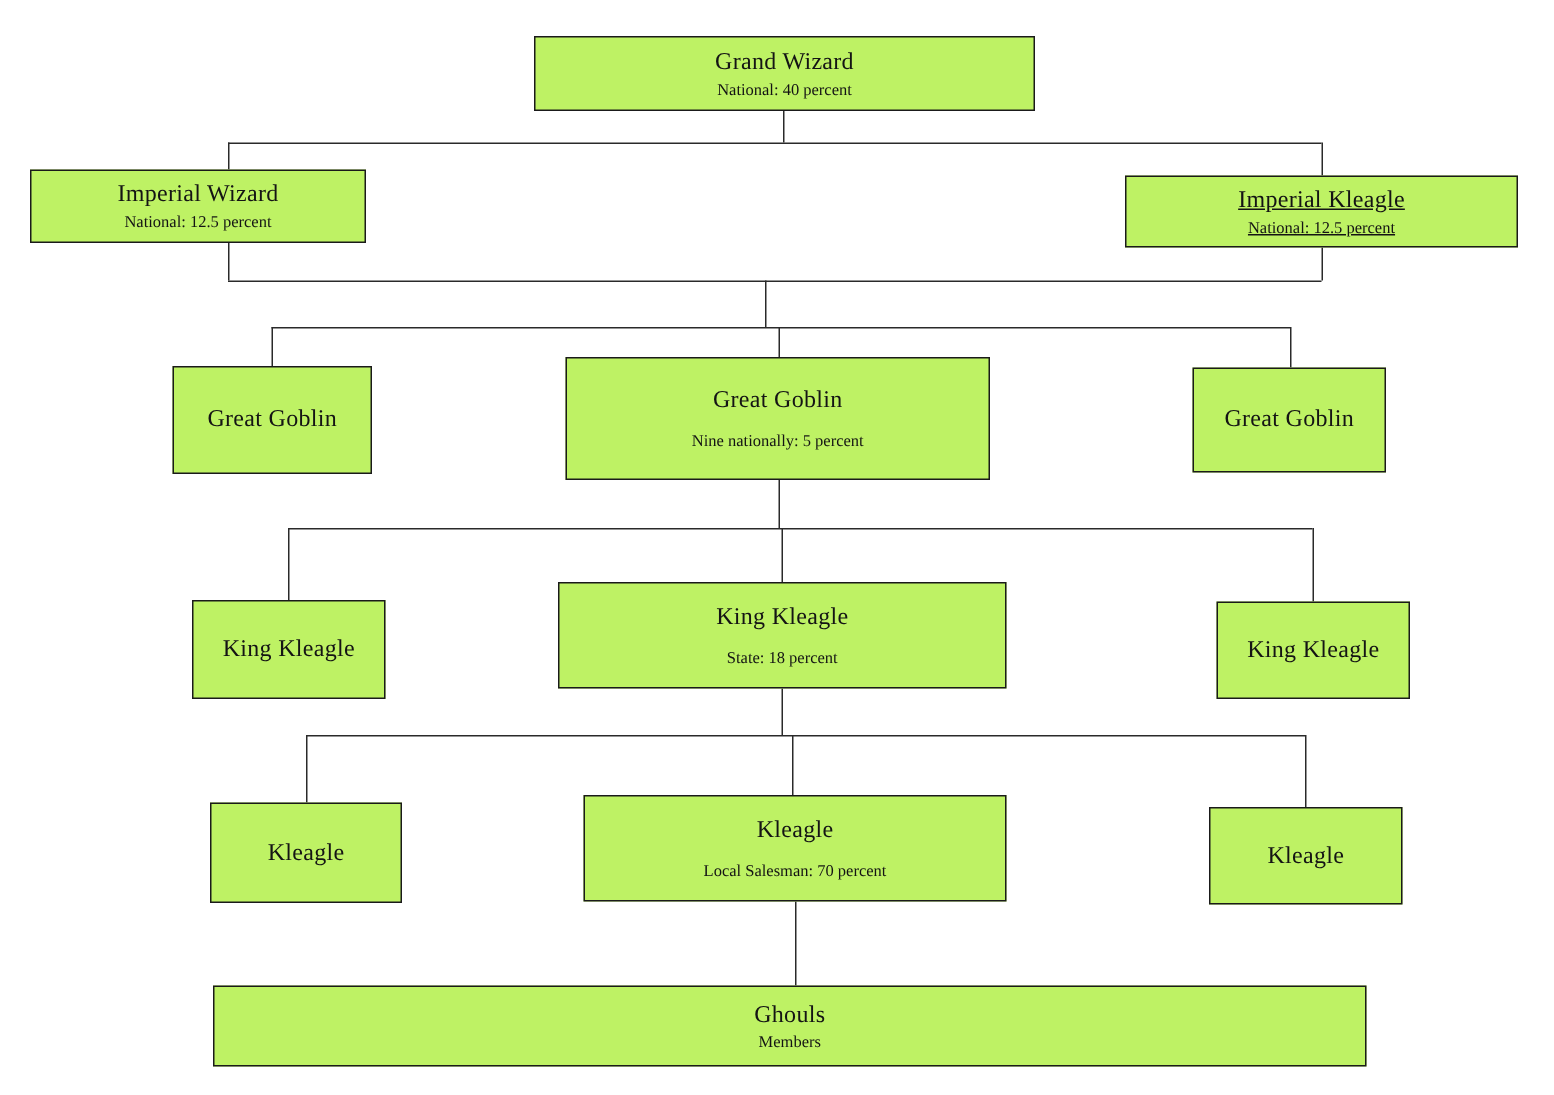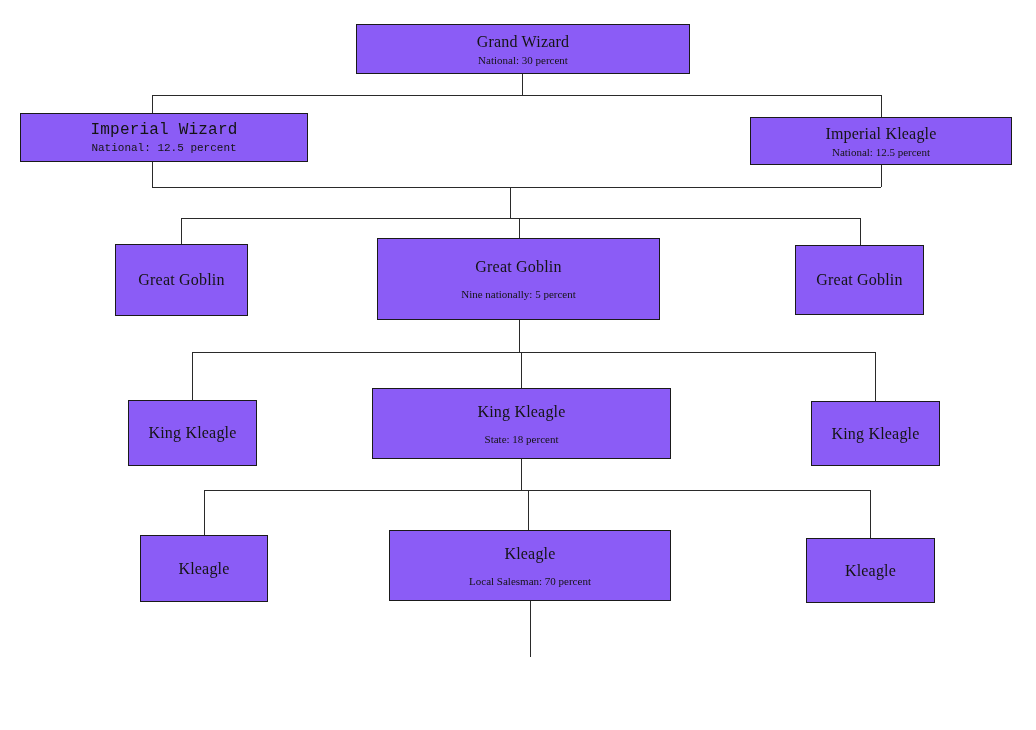--- a/index.html
+++ b/index.html
@@ -9,21 +9,21 @@
     width: 1036px;
     height: 730px;
     background: #ffffff;
     font-family: "Liberation Serif", serif;
     color: #141414;
     overflow: hidden;
   }
   .node {
     position: absolute;
     border: 1.5px solid #1a1a1a;
-    background: #8b5cf6;
+    background: #bef264;
     display: flex;
     flex-direction: column;
     align-items: center;
     justify-content: center;
     text-align: center;
   }
   .node .title { font-size: 16px; letter-spacing: 0.2px; }
   .node .subtitle { font-size: 11px; margin-top: 3px; }
   .node.big .subtitle { margin-top: 12px; }
   .hline, .vline { position: absolute; background: #2a2a2a; }
@@ -59,28 +59,28 @@
   <div class="vline" style="left:521px; top:459px; height:31px;"></div>
   <div class="hline" style="left:204px; top:490px; width:666px;"></div>
   <div class="vline" style="left:204px; top:490px; height:45px;"></div>
   <div class="vline" style="left:528px; top:490px; height:40px;"></div>
   <div class="vline" style="left:870px; top:490px; height:48px;"></div>
 
   <div class="vline" style="left:530px; top:601px; height:56px;"></div>
 
   <div class="node" style="left:356px; top:24px; width:334px; height:50px;">
     <span class="title">Grand Wizard</span>
-    <span class="subtitle">National: 30 percent</span>
+    <span class="subtitle">National: 40 percent</span>
   </div>
 
-  <div class="node" style="left:20px; top:113px; width:288px; height:49px;font-family:Liberation Mono, monospace;">
+  <div class="node" style="left:20px; top:113px; width:224px; height:49px;">
     <span class="title">Imperial Wizard</span>
     <span class="subtitle">National: 12.5 percent</span>
   </div>
-  <div class="node" style="left:750px; top:117px; width:262px; height:48px;">
+  <div class="node" style="left:750px; top:117px; width:262px; height:48px;text-decoration:underline;">
     <span class="title">Imperial Kleagle</span>
     <span class="subtitle">National: 12.5 percent</span>
   </div>
 
   <div class="node" style="left:115px; top:244px; width:133px; height:72px;">
     <span class="title">Great Goblin</span>
   </div>
   <div class="node big" style="left:377px; top:238px; width:283px; height:82px;">
     <span class="title">Great Goblin</span>
     <span class="subtitle">Nine nationally: 5 percent</span>
@@ -104,14 +104,18 @@
     <span class="title">Kleagle</span>
   </div>
   <div class="node big" style="left:389px; top:530px; width:282px; height:71px;">
     <span class="title">Kleagle</span>
     <span class="subtitle">Local Salesman: 70 percent</span>
   </div>
   <div class="node" style="left:806px; top:538px; width:129px; height:65px;">
     <span class="title">Kleagle</span>
   </div>
 
+  <div class="node" style="left:142px; top:657px; width:769px; height:54px;">
+    <span class="title">Ghouls</span>
+    <span class="subtitle">Members</span>
+  </div>
 
 </div>
 
 </body></html>

